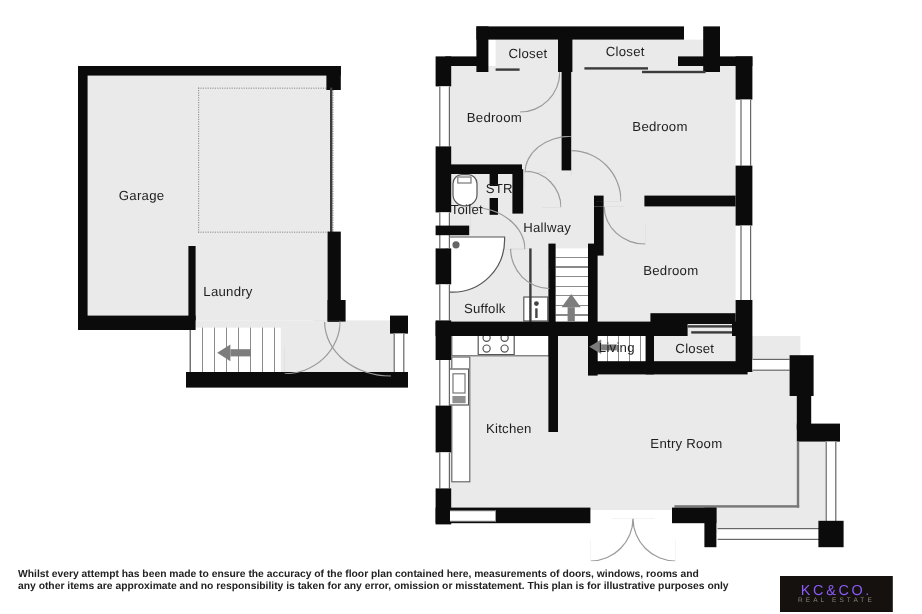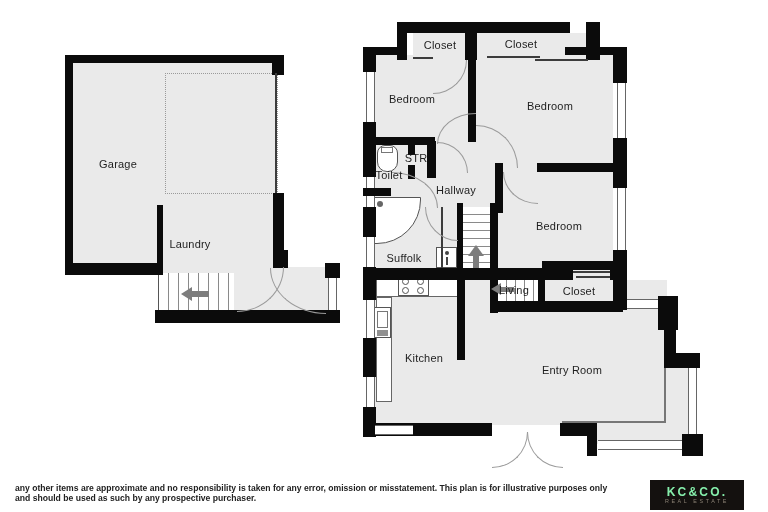--- a/index.html
+++ b/index.html
@@ -26,21 +26,21 @@
   .arrstem{position:absolute;background:#7d7d7d;}
   .tri{position:absolute;width:0;height:0;}
   .tri.left{border-top:7px solid transparent;border-bottom:7px solid transparent;border-right:11px solid #7d7d7d;}
   .tri.left-sm{border-top:6px solid transparent;border-bottom:6px solid transparent;border-right:10px solid #7d7d7d;}
   .tri.up{border-left:8px solid transparent;border-right:8px solid transparent;border-bottom:11px solid #7d7d7d;}
   .burner{position:absolute;width:7px;height:7px;border:1px solid #555;border-radius:50%;background:#fff;box-sizing:border-box;}
   #title{position:absolute;left:15px;top:447px;font-size:15px;font-weight:bold;color:#111;}
   .disc{position:absolute;left:15px;font-size:8.6px;font-weight:bold;color:#222;white-space:nowrap;}
   #logo{position:absolute;left:650px;top:480px;width:94px;height:30px;background:#14110f;
         display:flex;flex-direction:column;align-items:center;justify-content:center;}
-  #logo .nm{font-size:12px;letter-spacing:2.2px;color:#86efac;font-weight:bold;line-height:12px;}
+  #logo .nm{font-size:12px;letter-spacing:2.2px;color:#8b5cf6;font-weight:normal;line-height:12px;}
   #logo .tg{font-size:5.4px;letter-spacing:2.6px;color:#8b8275;line-height:7px;}
 </style>
 </head>
 <body>
 
 <div id="canvas">
 
   <div class="f" style="left:73px;top:63px;width:204px;height:204px;"></div>
   <div class="f" style="left:163px;top:267px;width:167px;height:45px;"></div>
   <div class="stairsG" style="left:158px;top:273px;width:75px;height:37px;"></div>
@@ -185,21 +185,21 @@
   <div class="lab" style="left:416px;top:158px;">STR</div>
   <div class="lab" style="left:389px;top:175px;">Toilet</div>
   <div class="lab" style="left:456px;top:190px;">Hallway</div>
   <div class="lab" style="left:559px;top:226px;">Bedroom</div>
   <div class="lab" style="left:404px;top:258px;">Suffolk</div>
   <div class="lab" style="left:514px;top:290px;">Living</div>
   <div class="lab" style="left:579px;top:291px;">Closet</div>
   <div class="lab" style="left:424px;top:358px;text-align:center;">Kitchen</div>
   <div class="lab" style="left:572px;top:370px;">Entry Room</div>
 
+  <div class="disc" style="top:473px;">Whilst every attempt has been made to ensure the accuracy of the floor plan contained here, measurements of doors, windows, rooms and</div>
   <div class="disc" style="top:483px;">any other items are approximate and no responsibility is taken for any error, omission or misstatement. This plan is for illustrative purposes only</div>
-  <div class="disc" style="top:493px;">and should be used as such by any prospective purchaser.</div>
 
   <div id="logo">
     <div class="nm">KC&amp;CO.</div>
     <div class="tg">REAL ESTATE</div>
   </div>
 
 </div>
 
 </body></html>

